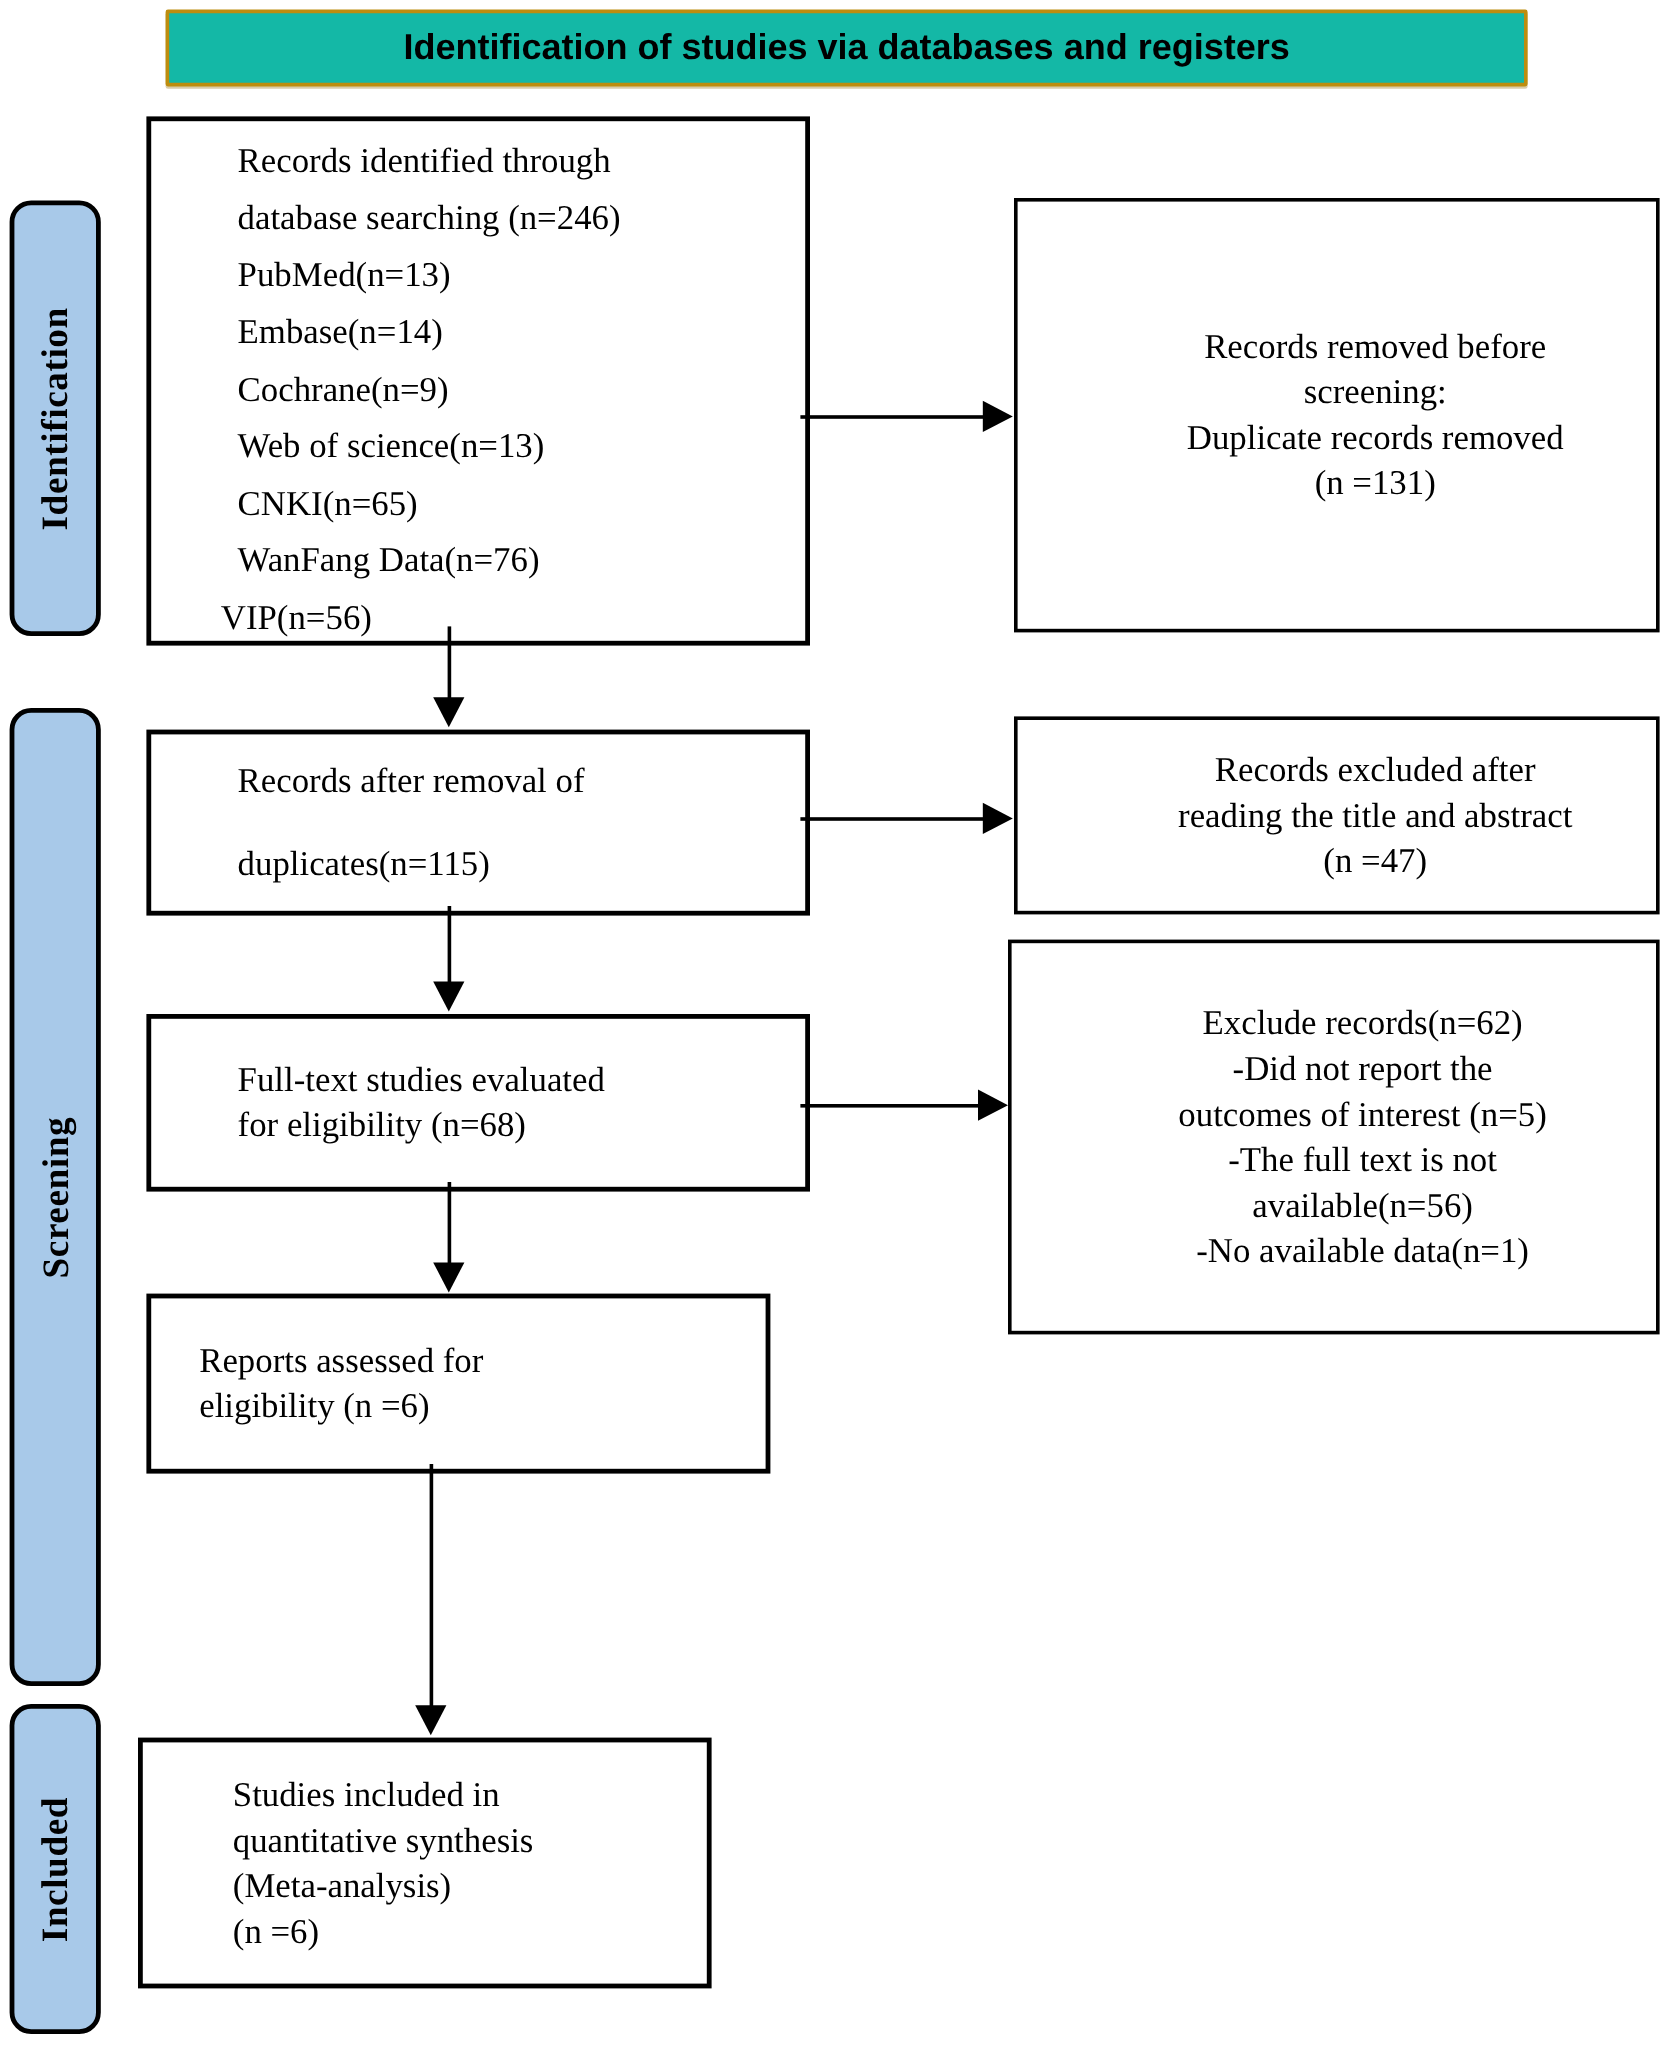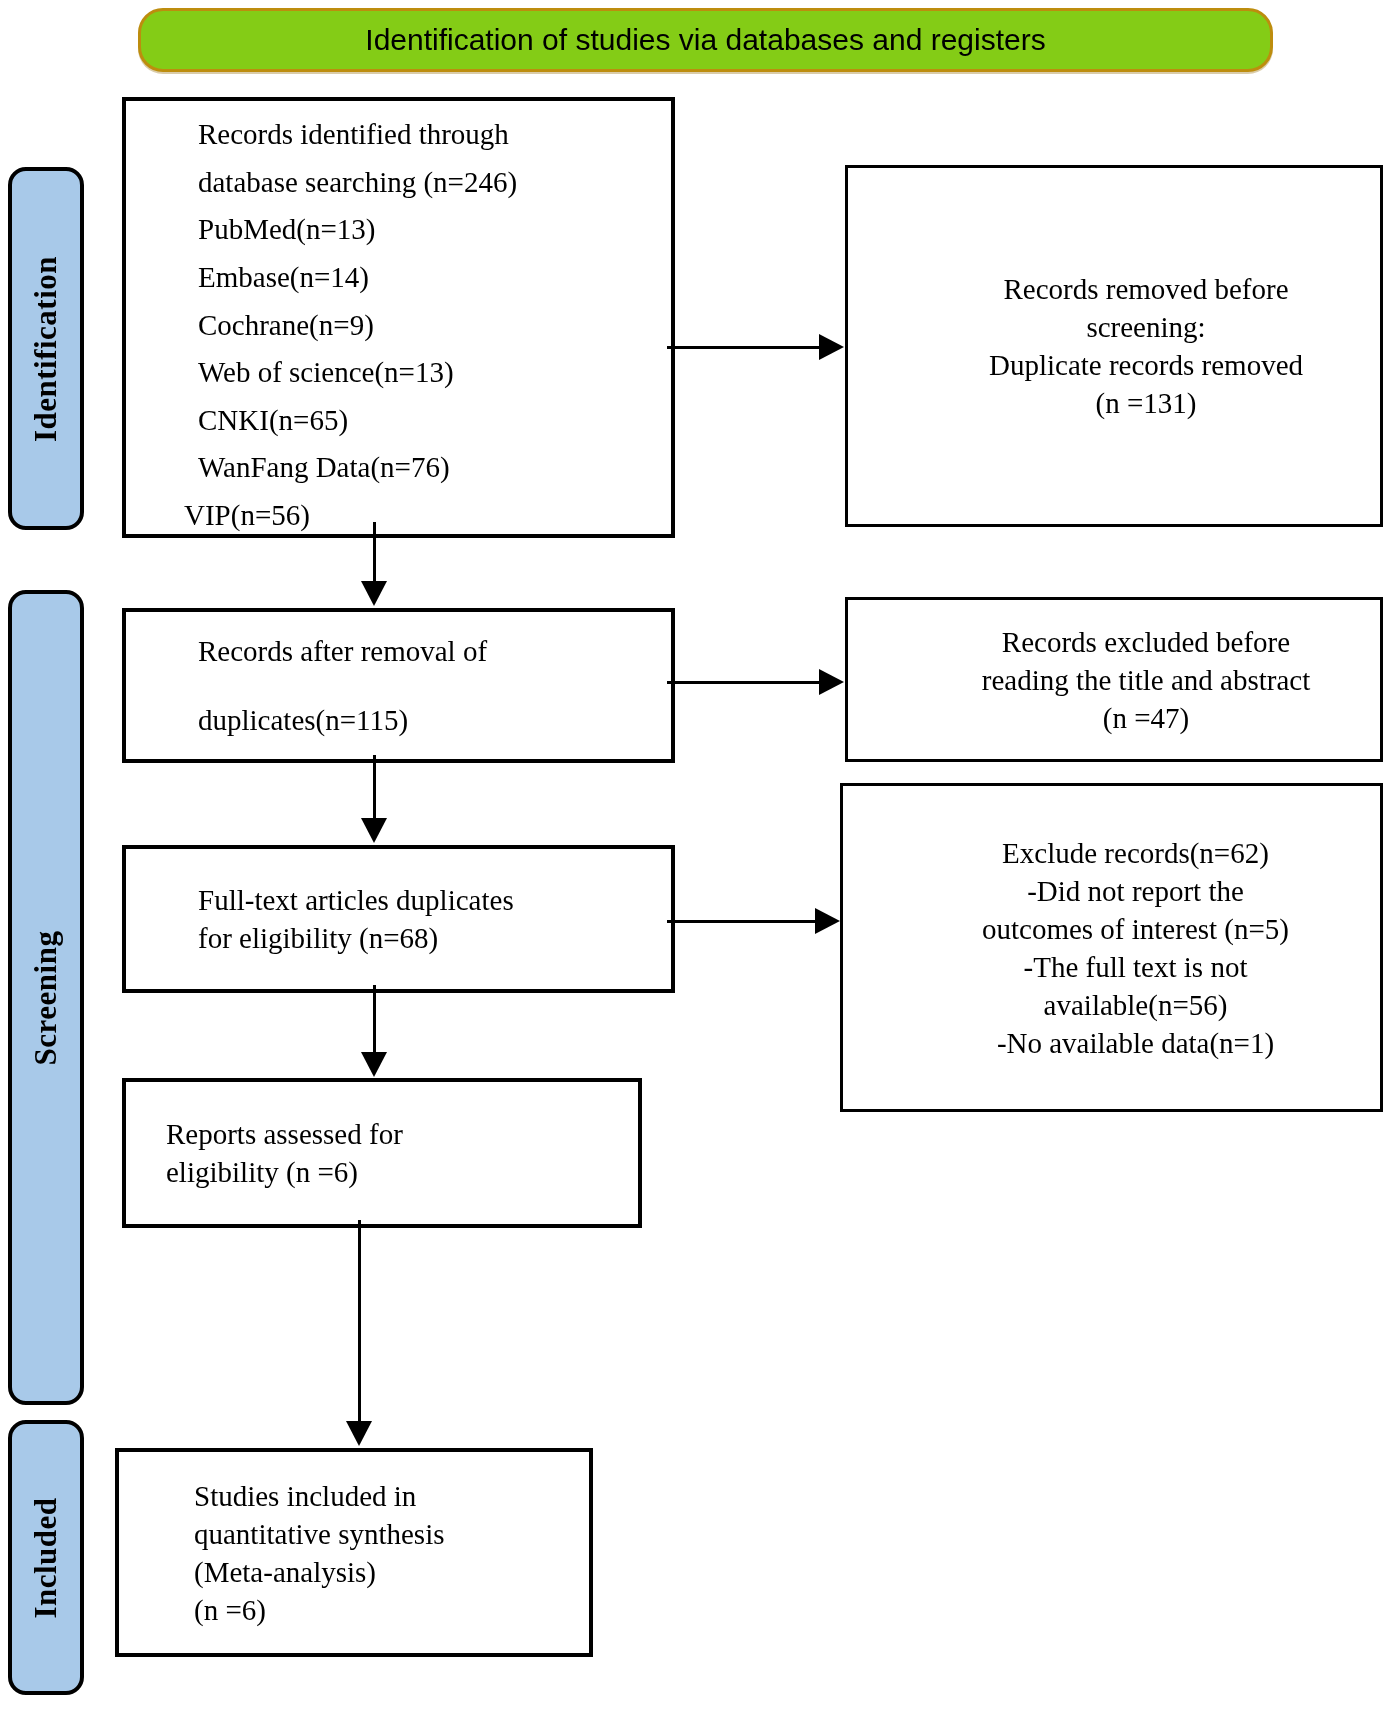--- a/index.html
+++ b/index.html
@@ -10,26 +10,26 @@
     background:#ffffff;
     font-family:"Liberation Serif", serif;
     color:#000;
     overflow:hidden;
   }
   
   .banner{
     position:absolute;
     left:138px; top:8px;
     width:1129px; height:58px;
-    background:#84cc16;
+    background:#14b8a6;
     border:3px solid #BD8D0E;
-    border-radius:25px;
+    border-radius:2px;
     display:flex; align-items:center; justify-content:center;
     font-family:"Liberation Sans", sans-serif;
-    font-weight:normal;
+    font-weight:bold;
     font-size:30px;
     box-shadow:0 2px 0 rgba(150,110,10,.35);
   }
   
   .stage{
     position:absolute;
     left:8px;
     width:68px;
     background:#A8C9E9;
     border:4px solid #000;
@@ -130,21 +130,21 @@
     <div class="line">WanFang Data(n=76)</div>
     <div class="line outdent">VIP(n=56)</div>
   </div>
 
   <div class="box" id="box-duplicates-removed-after">
     <div class="line">Records after removal of</div>
     <div class="line">duplicates(n=115)</div>
   </div>
 
   <div class="box" id="box-fulltext">
-    <div class="line">Full-text articles duplicates</div>
+    <div class="line">Full-text studies evaluated</div>
     <div class="line">for eligibility (n=68)</div>
   </div>
 
   <div class="box" id="box-reports-assessed">
     <div class="line">Reports assessed for</div>
     <div class="line">eligibility (n =6)</div>
   </div>
 
   <div class="box" id="box-included-studies">
     <div class="line">Studies included in</div>
@@ -154,21 +154,21 @@
   </div>
 
   <div class="box rbox" id="box-removed-before-screening">
     <div class="line">Records removed before</div>
     <div class="line">screening:</div>
     <div class="line">Duplicate records removed</div>
     <div class="line">(n =131)</div>
   </div>
 
   <div class="box rbox" id="box-excluded-title-abstract">
-    <div class="line">Records excluded before</div>
+    <div class="line">Records excluded after</div>
     <div class="line">reading the title and abstract</div>
     <div class="line">(n =47)</div>
   </div>
 
   <div class="box rbox" id="box-excluded-fulltext">
     <div class="line">Exclude records(n=62)</div>
     <div class="line">-Did not report the</div>
     <div class="line">outcomes of interest (n=5)</div>
     <div class="line">-The full text is not</div>
     <div class="line">available(n=56)</div>

